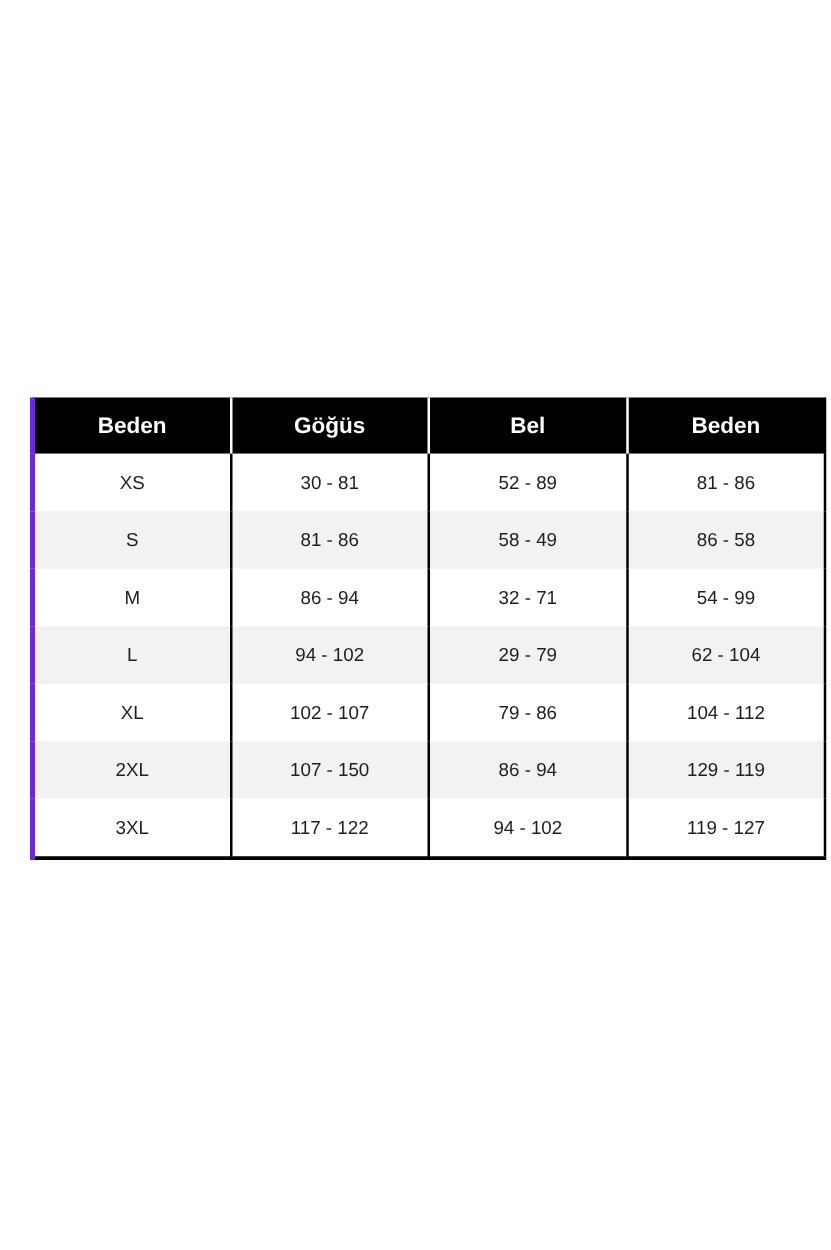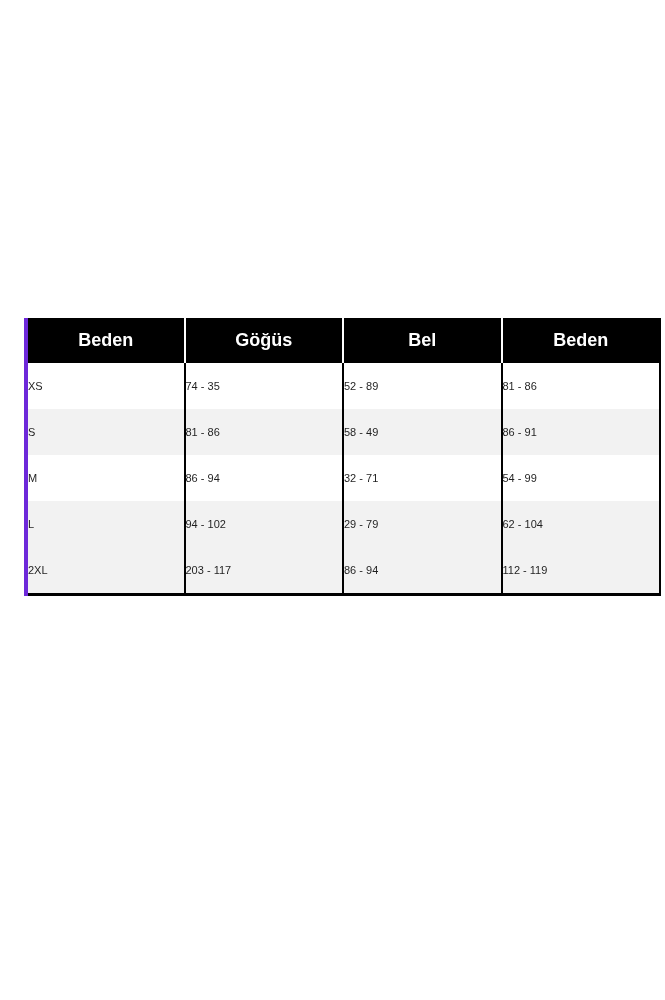--- a/index.html
+++ b/index.html
@@ -38,22 +38,23 @@
     text-align: center;
     vertical-align: middle;
     border-left: 2px solid #ffffff;
     padding: 0;
   }
   table.size-chart th:first-child {
     border-left: none;
   }
   table.size-chart td {
     color: #1f1f1f;
-    font-size: 11px;
+    font-size: 15px;
     height: 46px;
+    text-align: center;
     vertical-align: middle;
     border-left: 2px solid #000000;
     padding: 0;
     background: #ffffff;
   }
   table.size-chart td:first-child {
     border-left: none;
   }
   table.size-chart tr.alt td {
     background: #f2f2f2;
@@ -68,43 +69,55 @@
       <tr>
         <th>Beden</th>
         <th>Göğüs</th>
         <th>Bel</th>
         <th>Beden</th>
       </tr>
     </thead>
     <tbody>
       <tr>
         <td>XS</td>
-        <td>74 - 35</td>
+        <td>30 - 81</td>
         <td>52 - 89</td>
         <td>81 - 86</td>
       </tr>
       <tr class="alt">
         <td>S</td>
         <td>81 - 86</td>
         <td>58 - 49</td>
-        <td>86 - 91</td>
+        <td>86 - 58</td>
       </tr>
       <tr>
         <td>M</td>
         <td>86 - 94</td>
         <td>32 - 71</td>
         <td>54 - 99</td>
       </tr>
       <tr class="alt">
         <td>L</td>
         <td>94 - 102</td>
         <td>29 - 79</td>
         <td>62 - 104</td>
       </tr>
+      <tr>
+        <td>XL</td>
+        <td>102 - 107</td>
+        <td>79 - 86</td>
+        <td>104 - 112</td>
+      </tr>
       <tr class="alt">
         <td>2XL</td>
-        <td>203 - 117</td>
+        <td>107 - 150</td>
         <td>86 - 94</td>
-        <td>112 - 119</td>
+        <td>129 - 119</td>
+      </tr>
+      <tr>
+        <td>3XL</td>
+        <td>117 - 122</td>
+        <td>94 - 102</td>
+        <td>119 - 127</td>
       </tr>
     </tbody>
   </table>
 </div>
 
 </body></html>

